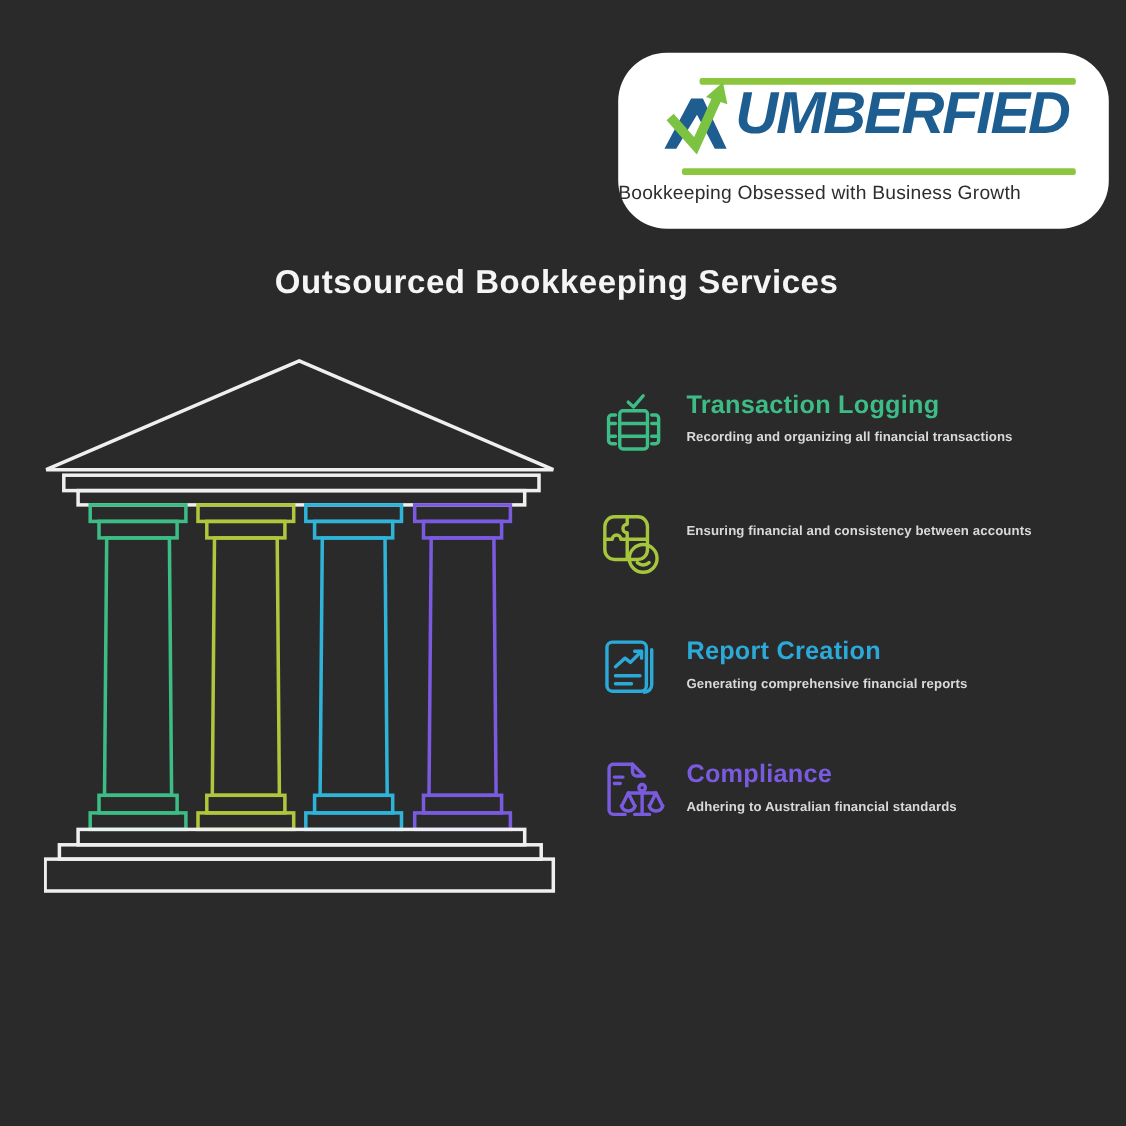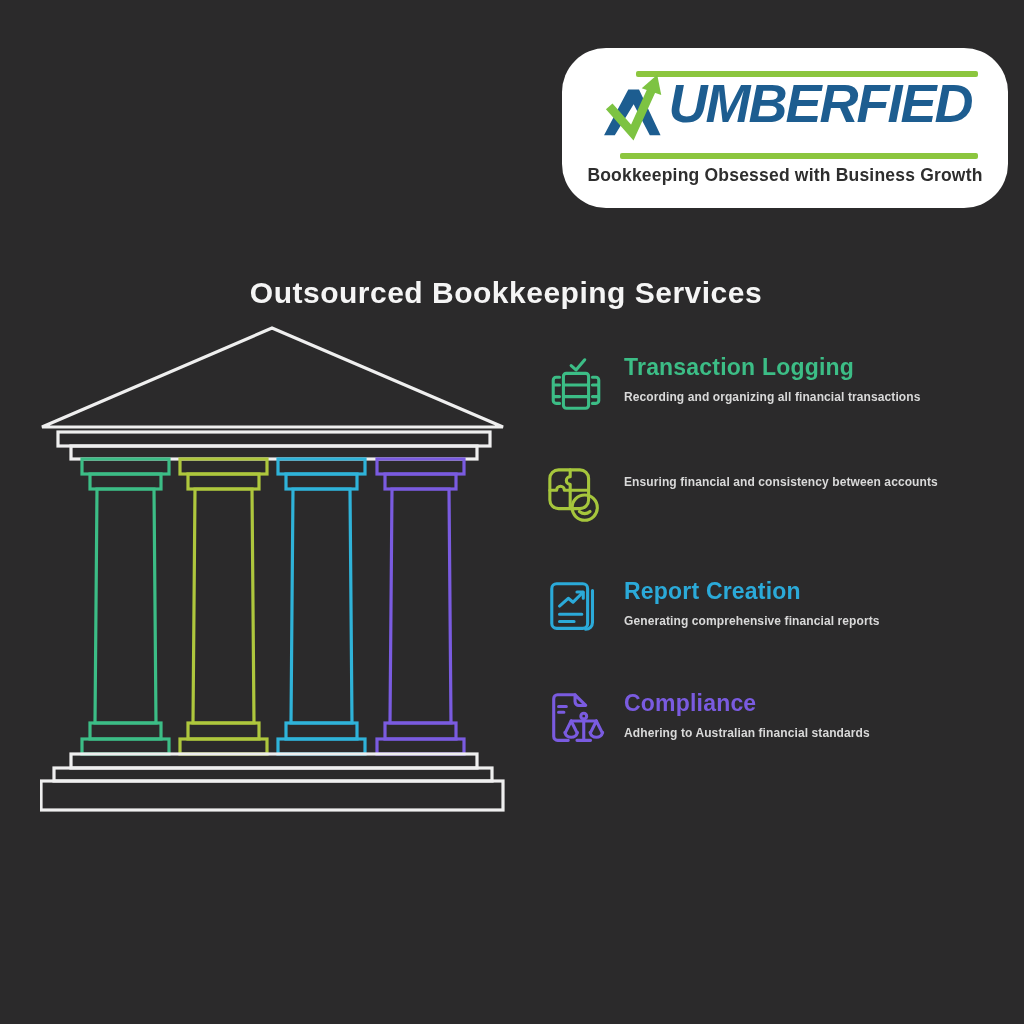--- a/index.html
+++ b/index.html
@@ -25,29 +25,29 @@
     position:absolute; left:20px; right:16px; top:28px; height:74px;
     display:flex; align-items:flex-start; justify-content:center;
   }
   .n-mark { width:64px; height:70px; flex:none; margin-right:2px; margin-top:-4px; }
   .wordmark {
     font-size:54px; font-weight:bold; font-style:italic;
     color:#1d5d90; letter-spacing:-2px; line-height:1;
   }
   .tagline {
     position:absolute; left:0; right:0; top:117px;
-    text-align:center; font-size:17.5px; font-weight:700;
+    font-size:17.5px; font-weight:400;
     color:#2e2e2e; letter-spacing:.2px;
   }
 
   
   .main-title {
     position:absolute; left:0; top:240px; width:1012px;
     text-align:center; font-size:30px; font-weight:bold;
-    color:#f5f5f5; letter-spacing:.5px;margin-top:36px;
+    color:#f5f5f5; letter-spacing:.5px;
   }
 
   
   .temple { position:absolute; left:40px; top:322px; }
   .temple path, .temple rect, .temple polygon { fill:none; stroke-width:3.2; }
   .t-white { stroke:#efefef; }
   .p1 { stroke:#3cbd86; }
   .p2 { stroke:#aec73d; }
   .p3 { stroke:#2fb3d9; }
   .p4 { stroke:#7a5be0; }

